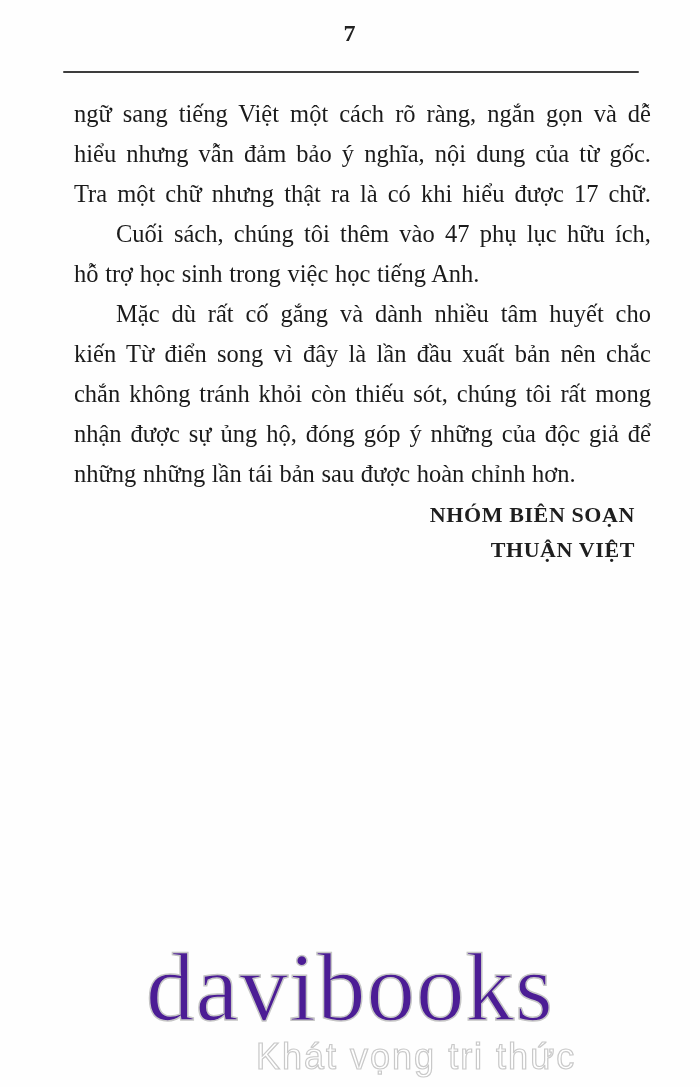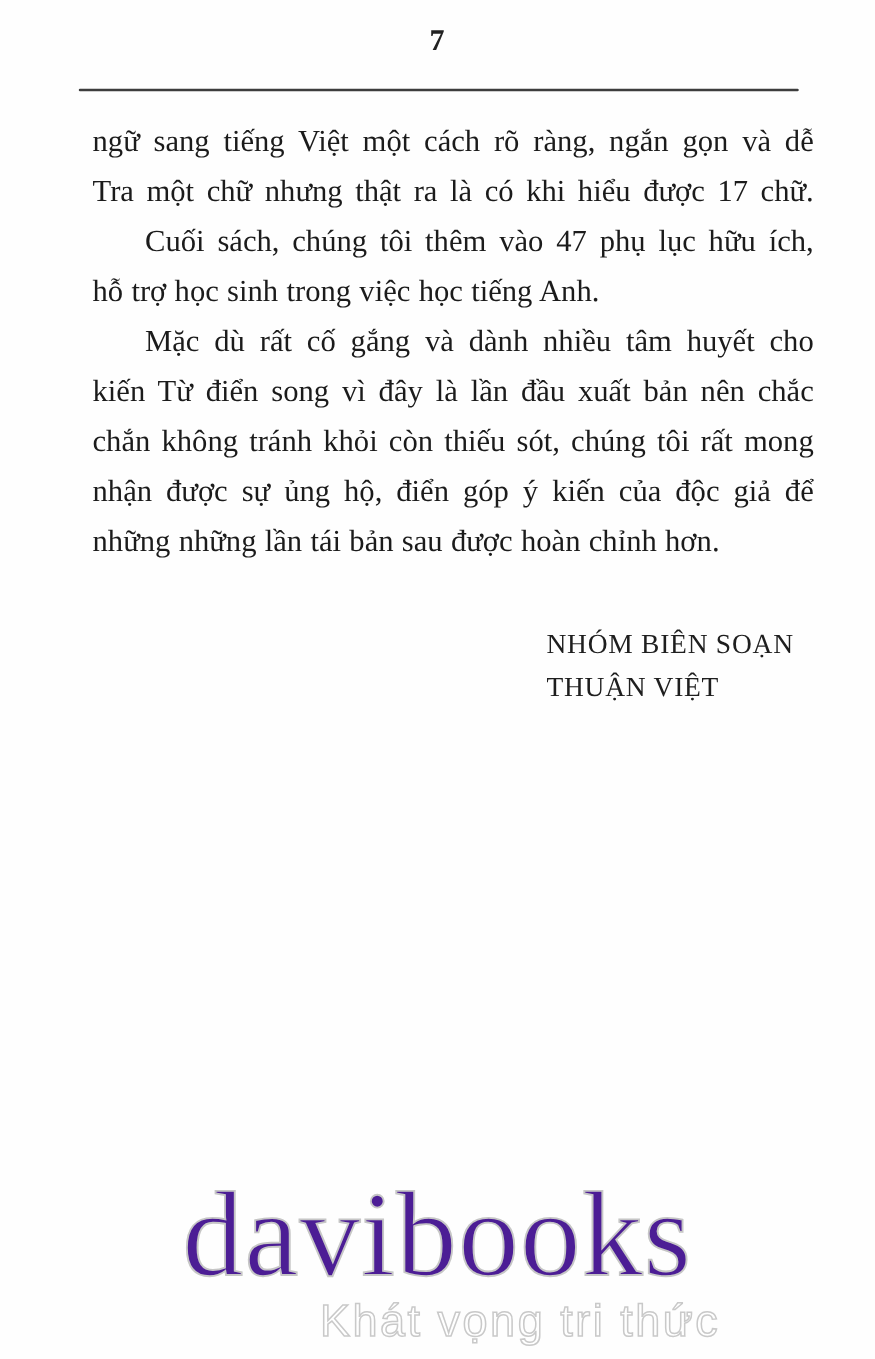--- a/index.html
+++ b/index.html
@@ -56,21 +56,22 @@
     text-align: left;
     text-align-last: left;
   }
   .indent {
     text-indent: 42px;
   }
   .signature {
     position: absolute;
     top: 497px;
     right: 65px;
-    font-weight: 400;
+    text-align: right;
+    font-weight: 700;
     font-size: 22px;
     line-height: 35px;
     letter-spacing: 0.6px;
     color: #1e1e1e;
   }
   .watermark-title {
     position: absolute;
     top: 938px;
     left: 146px;
     font-family: "Liberation Serif", "DejaVu Serif", serif;
@@ -100,33 +101,34 @@
 <div class="page">
 
   <div class="page-number">7</div>
 
   <div class="header-rule"></div>
 
   <div class="body-text">
 
     <div>
       <div class="line jl">ngữ sang tiếng Việt một cách rõ ràng, ngắn gọn và dễ</div>
+      <div class="line jl">hiểu nhưng vẫn đảm bảo ý nghĩa, nội dung của từ gốc.</div>
       <div class="line jl">Tra một chữ nhưng thật ra là có khi hiểu được 17 chữ.</div>
     </div>
 
     <div>
       <div class="line jl indent">Cuối sách, chúng tôi thêm vào 47 phụ lục hữu ích,</div>
       <div class="line ll">hỗ trợ học sinh trong việc học tiếng Anh.</div>
     </div>
 
     <div>
       <div class="line jl indent">Mặc dù rất cố gắng và dành nhiều tâm huyết cho</div>
       <div class="line jl">kiến Từ điển song vì đây là lần đầu xuất bản nên chắc</div>
       <div class="line jl">chắn không tránh khỏi còn thiếu sót, chúng tôi rất mong</div>
-      <div class="line jl">nhận được sự ủng hộ, điển góp ý kiến của độc giả để</div>
+      <div class="line jl">nhận được sự ủng hộ, đóng góp ý những của độc giả để</div>
       <div class="line ll">những những lần tái bản sau được hoàn chỉnh hơn.</div>
     </div>
 
   </div>
 
   <div class="signature">
     <div>NHÓM BIÊN SOẠN</div>
     <div>THUẬN VIỆT</div>
   </div>
 

